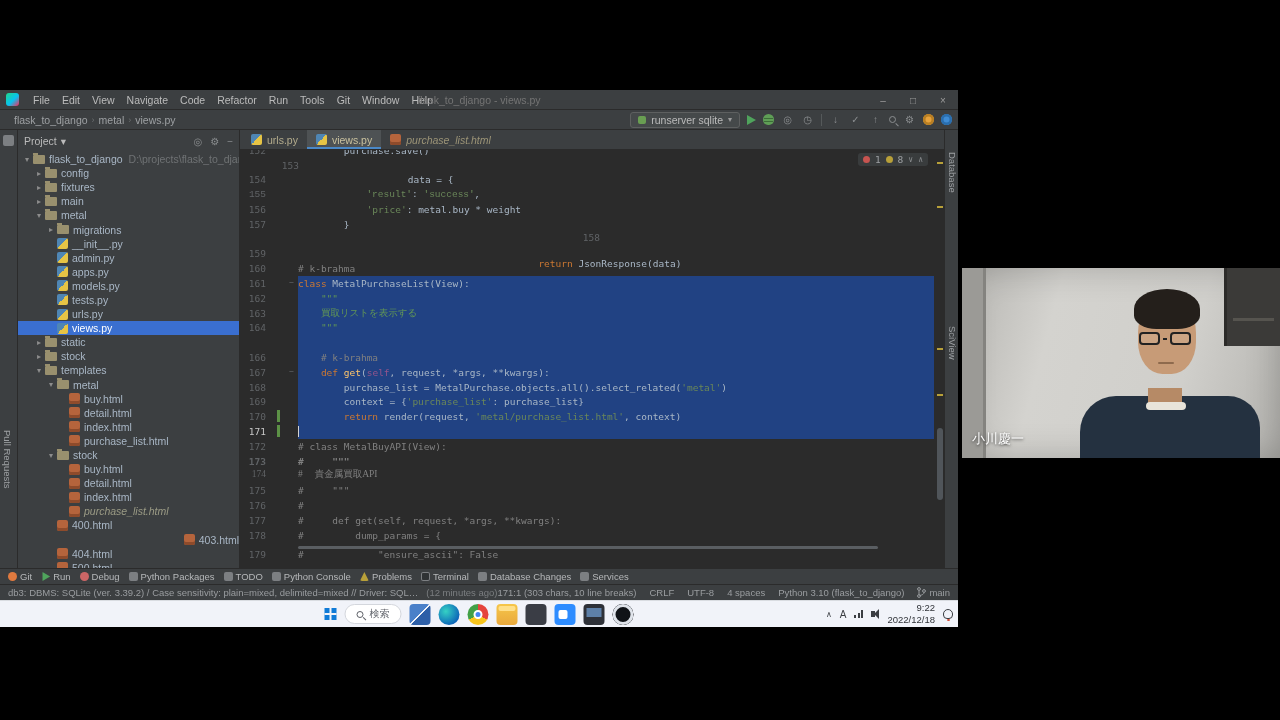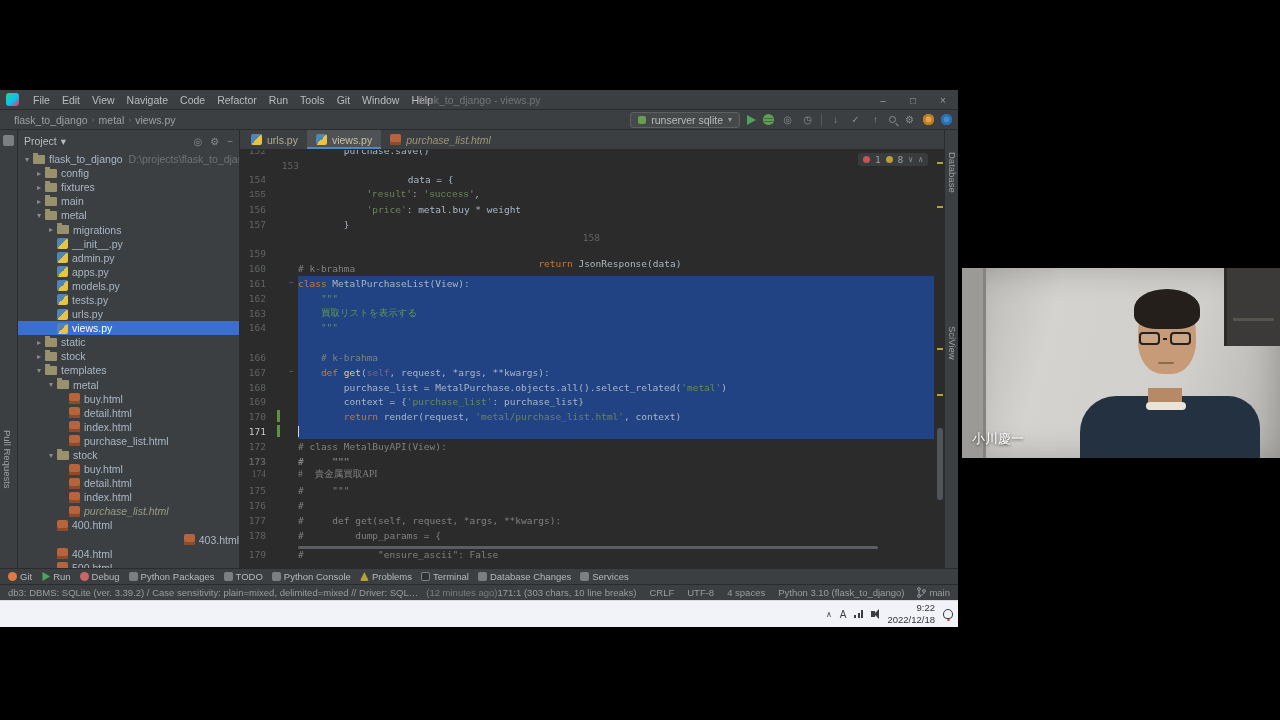--- a/index.html
+++ b/index.html
@@ -622,20 +622,37 @@
               <path d="M2 3.5v4M2.5 8.5c3.5-.5 4.5-2 4.5-3" stroke="#9a9da0" fill="none"></path>
             </svg>
             <span>main</span>
           </span>
         </span>
     </div>
 
   </div>
 
   <div id="taskbar">
+    <div class="tb-center">
+      <span class="start"></span>
+      <span class="search-pill">
+        <i class="mag2"></i>
+        <span>検索</span>
+      </span>
+      <span id="tb-apps" style="display:flex;gap:8px;align-items:center">
+          <div class="tb-app app-taskview"></div>
+          <div class="tb-app app-edge"></div>
+          <div class="tb-app app-chrome"></div>
+          <div class="tb-app app-explorer"></div>
+          <div class="tb-app app-dark"></div>
+          <div class="tb-app app-zoom"></div>
+          <div class="tb-app app-monitor"></div>
+          <div class="tb-app app-obs"></div>
+        </span>
+    </div>
     <div class="tb-right2">
       <span class="tb-chev">∧</span>
       <span>A</span>
       <span class="sig">
           <i style="height:3px"></i>
           <i style="height:5px"></i>
           <i style="height:8px"></i>
         </span>
       <span class="spk"></span>
       <span class="clock">

